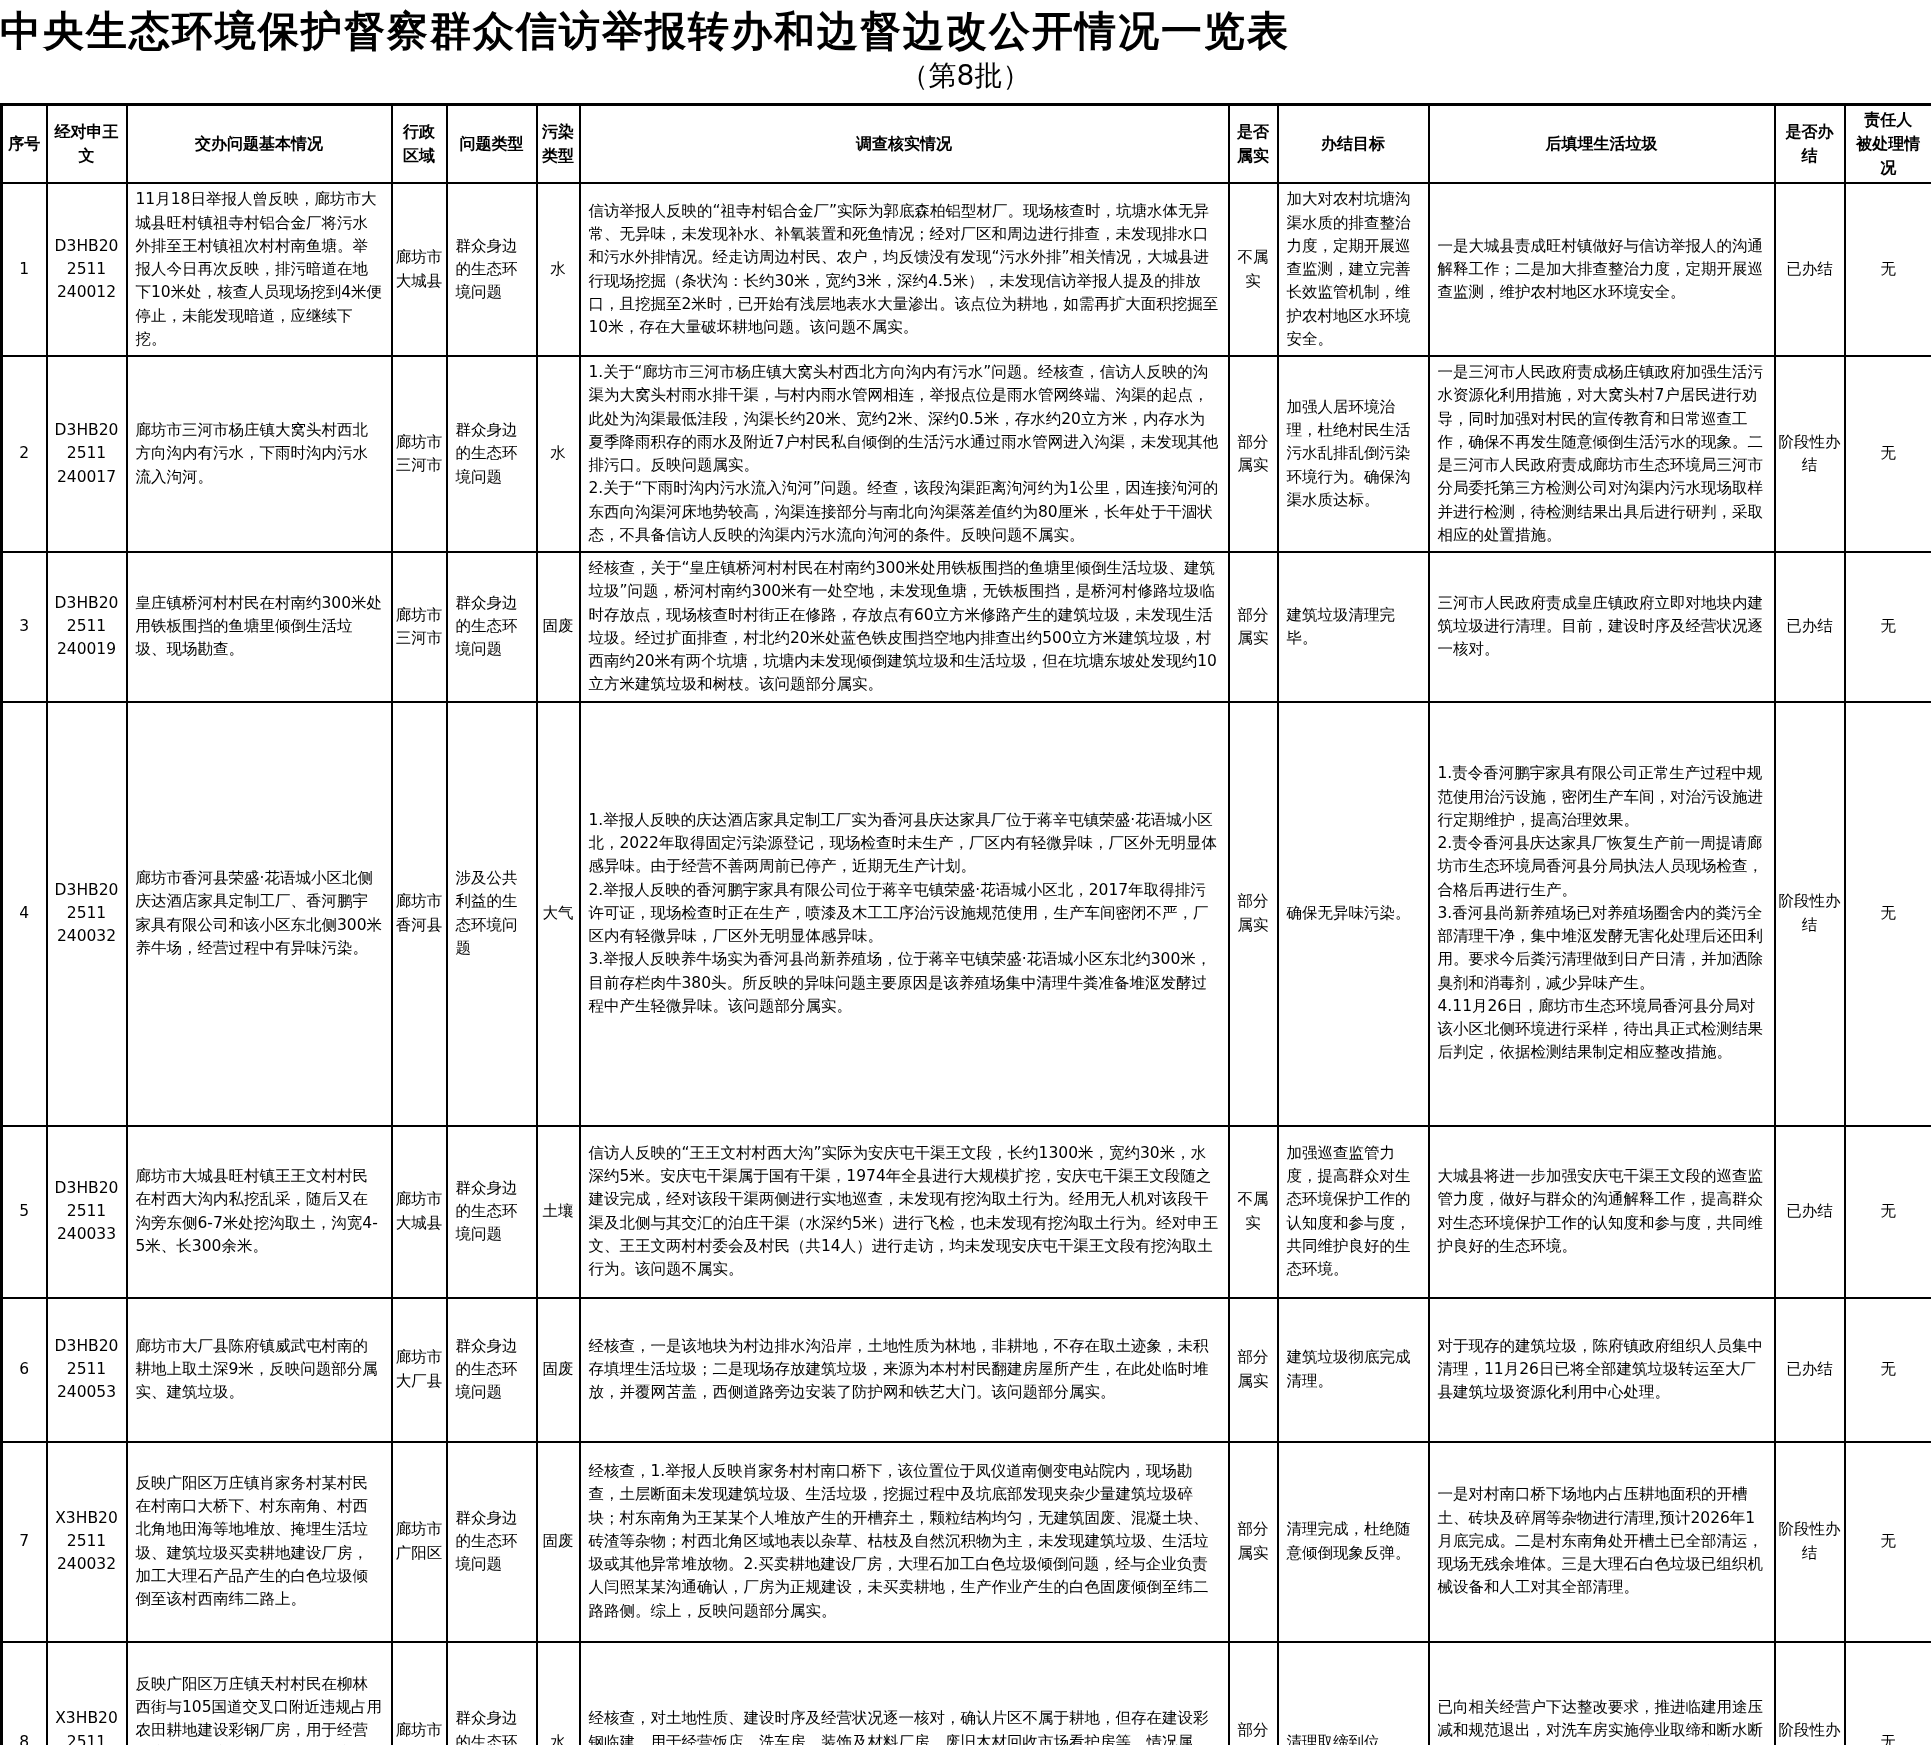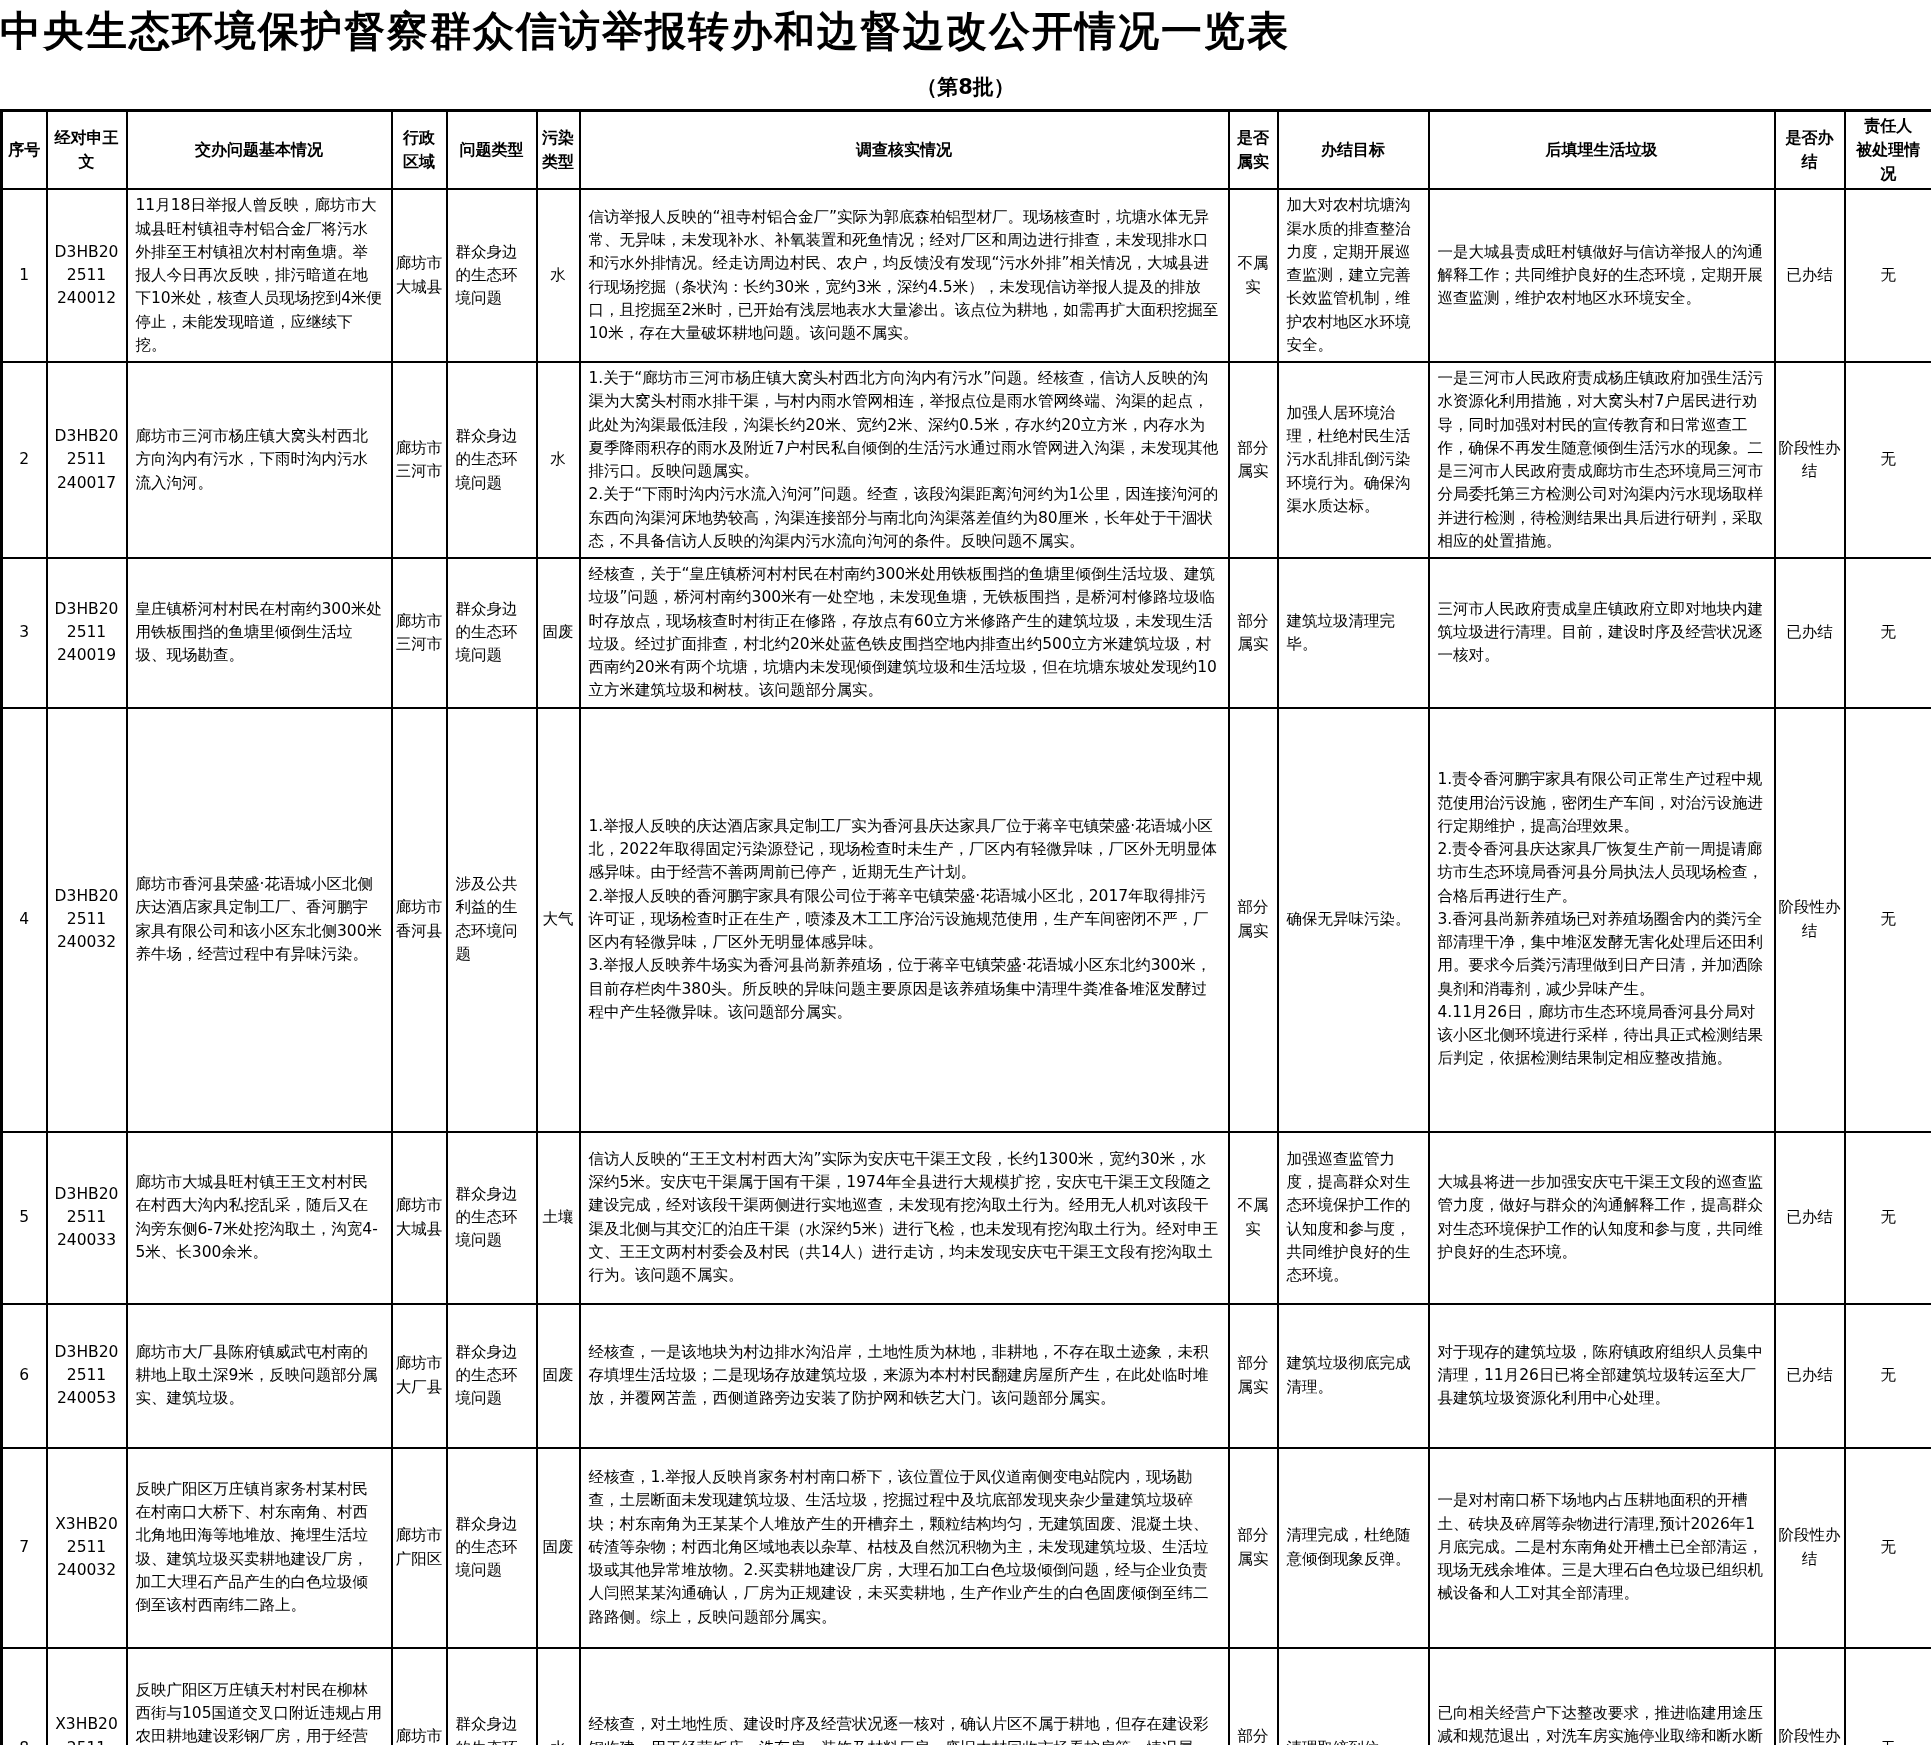--- a/index.html
+++ b/index.html
@@ -3,21 +3,21 @@
 <meta charset="utf-8">
 <style>
   * { box-sizing: border-box; }
   html, body { margin: 0; padding: 0; background: #fff; color: #000; }
   body { font-family: "DejaVu Sans", "Liberation Sans", sans-serif; width: 1931px; }
   .page { width: 1931px; padding: 4px 0 6px 0; }
   .title {
     text-align: left; font-size: 41px; font-weight: bold;
     letter-spacing: 2px; line-height: 1.25; margin-top: 2px;
   }
-  .subtitle { text-align: center; font-size: 21px; margin: 16px 0 8px 0; font-weight: bold; }
+  .subtitle { text-align: center; font-size: 28px; margin: 0 0 8px 0; }
   table.main {
     width: 1931px; border-collapse: collapse; table-layout: fixed;
     border: 3px solid #000;
   }
   th, td {
     border: 2px solid #000; vertical-align: middle;
     font-size: 15.5px; line-height: 1.5; overflow: hidden;
     white-space: pre-wrap; word-break: break-all;
   }
   thead th { font-weight: bold; text-align: center; height: 44px; padding: 2px 3px; font-size: 16px; }
@@ -73,21 +73,21 @@
           <td class="center">D3HB202511
 240012</td>
           <td class="left">11月18日举报人曾反映，廊坊市大城县旺村镇祖寺村铝合金厂将污水外排至王村镇祖次村村南鱼塘。举报人今日再次反映，排污暗道在地下10米处，核查人员现场挖到4米便停止，未能发现暗道，应继续下挖。</td>
           <td class="center">廊坊市
 大城县</td>
           <td class="left">群众身边的生态环境问题</td>
           <td class="center">水</td>
           <td class="left">信访举报人反映的“祖寺村铝合金厂”实际为郭底森柏铝型材厂。现场核查时，坑塘水体无异常、无异味，未发现补水、补氧装置和死鱼情况；经对厂区和周边进行排查，未发现排水口和污水外排情况。经走访周边村民、农户，均反馈没有发现“污水外排”相关情况，大城县进行现场挖掘（条状沟：长约30米，宽约3米，深约4.5米），未发现信访举报人提及的排放口，且挖掘至2米时，已开始有浅层地表水大量渗出。该点位为耕地，如需再扩大面积挖掘至10米，存在大量破坏耕地问题。该问题不属实。</td>
           <td class="center">不属实</td>
           <td class="left">加大对农村坑塘沟渠水质的排查整治力度，定期开展巡查监测，建立完善长效监管机制，维护农村地区水环境安全。</td>
-          <td class="left">一是大城县责成旺村镇做好与信访举报人的沟通解释工作；共同维护良好的生态环境，定期开展巡查监测，维护农村地区水环境安全。</td>
+          <td class="left">一是大城县责成旺村镇做好与信访举报人的沟通解释工作；二是加大排查整治力度，定期开展巡查监测，维护农村地区水环境安全。</td>
           <td class="center">已办结</td>
           <td class="center">无</td>
         </tr>
         <tr style="height: 183px;">
           <td class="center">2</td>
           <td class="center">D3HB202511
 240017</td>
           <td class="left">廊坊市三河市杨庄镇大窝头村西北方向沟内有污水，下雨时沟内污水流入泃河。</td>
           <td class="center">廊坊市
 三河市</td>

